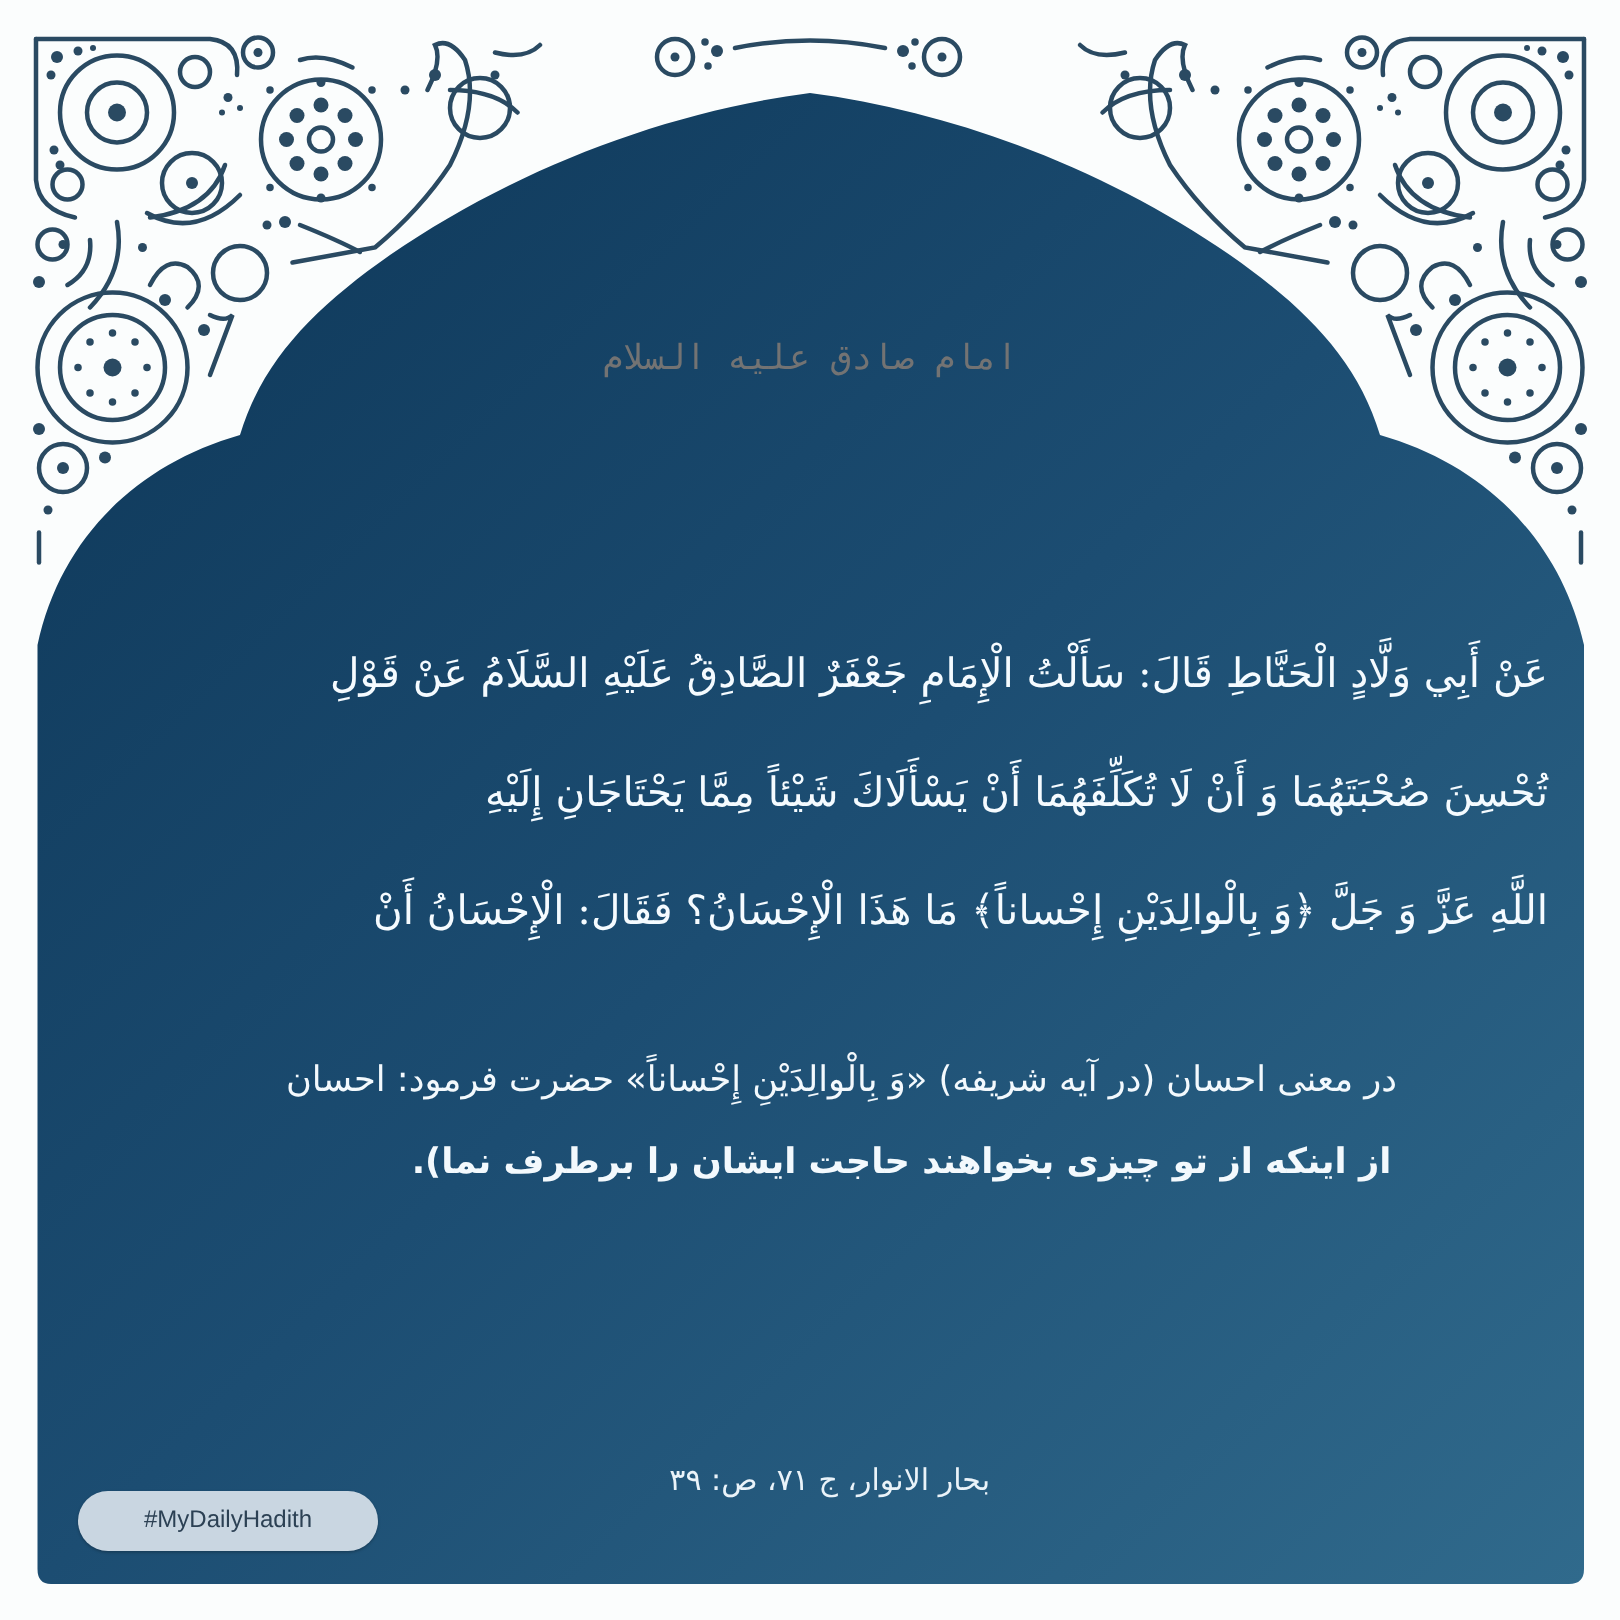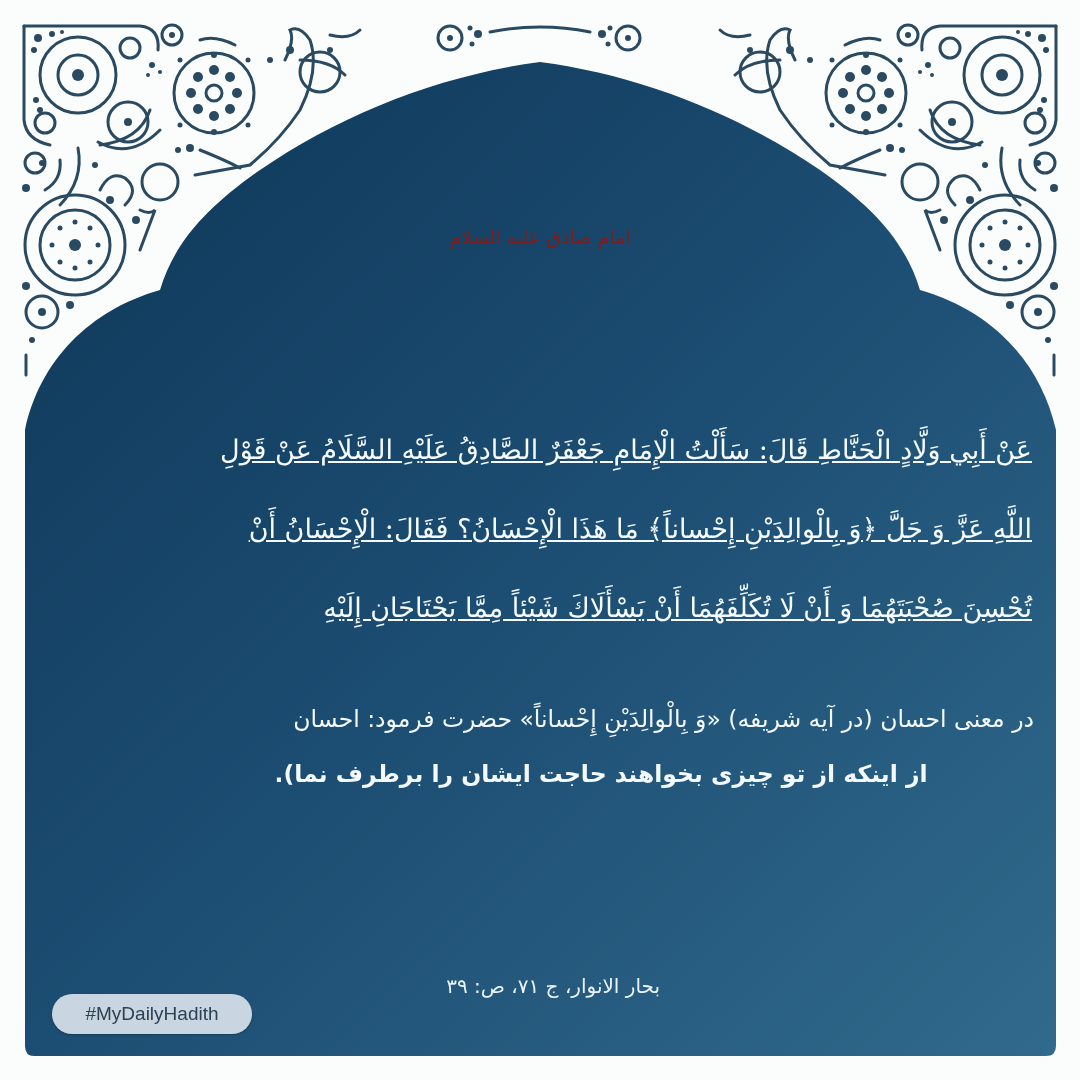--- a/index.html
+++ b/index.html
@@ -11,44 +11,44 @@
     }
     .canvas { position: absolute; inset: 0; width: 1080px; height: 1080px; }
     .panel-svg { position: absolute; left: 0; top: 0; }
     .ornament-svg { position: absolute; left: 0; top: 0; pointer-events: none; }
 
     .text-layer { position: absolute; inset: 0; color: #eef6fb; }
 
     .narrator {
       position: absolute; left: 0; right: 0; top: 226px;
       text-align: center; direction: rtl;
-      font-size: 19px; color: #7f1d1d; letter-spacing: 0.2px;
+      font-size: 23px; color: #737373; letter-spacing: 0.2px; font-family: Liberation Mono, monospace;
     }
 
     .arabic {
       position: absolute; left: 90px; right: 48px; top: 410px;
       direction: rtl; text-align: justify; text-align-last: right;
       font-family: "DejaVu Serif", serif;
       font-size: 27px; line-height: 79px; color: #f5fbff;
     }
-    .arabic .line { display: block; white-space: nowrap; text-align: left; text-decoration: underline; }
+    .arabic .line { display: block; white-space: nowrap; text-align: left; }
 
     .persian {
       position: absolute; left: 88px; right: 46px; top: 692px;
       direction: rtl;
       font-size: 23.5px; line-height: 55px; color: #f3f9fd;
     }
-    .persian .line { display: block; white-space: nowrap; text-align: right; }
+    .persian .line { display: block; white-space: nowrap; text-align: center; }
     .persian .line.last { text-align: center; padding-left: 80px; font-weight: bold; }
 
     .footer-pill {
       position: absolute; left: 52px; top: 994px;
       width: 200px; height: 40px; border-radius: 20px;
       background: #c9d6e1; color: #2c4154;
-      font-family: "Liberation Sans", sans-serif; font-size: 19px;
+      font-family: "Liberation Sans", sans-serif; font-size: 16px;
       display: flex; align-items: center; justify-content: center;
       box-shadow: 0 1px 2px rgba(0,0,0,0.25);
     }
     .citation {
       position: absolute; left: 300px; width: 360px; top: 974px;
       direction: rtl; text-align: right;
       font-size: 20px; color: #eaf3f9;
     }
   </style>
 </head>
@@ -259,22 +259,22 @@
       <circle cx="472" cy="44" r="2.5"></circle>
         <circle cx="608" cy="44" r="2.5"></circle>
     </g>
   </svg>
 
   <div class="text-layer">
     <div class="narrator">امام صادق علیه السلام</div>
 
     <div class="arabic">
       <span class="line">عَنْ أَبِي وَلَّادٍ الْحَنَّاطِ قَالَ: سَأَلْتُ الْإِمَامِ جَعْفَرٌ الصَّادِقُ عَلَيْهِ السَّلَامُ عَنْ قَوْلِ</span>
+      <span class="line">تُحْسِنَ صُحْبَتَهُمَا وَ أَنْ لَا تُكَلِّفَهُمَا أَنْ يَسْأَلَاكَ شَيْئاً مِمَّا يَحْتَاجَانِ إِلَيْهِ</span>
       <span class="line">اللَّهِ عَزَّ وَ جَلَّ ﴿وَ بِالْوالِدَيْنِ إِحْساناً﴾ مَا هَذَا الْإِحْسَانُ؟ فَقَالَ: الْإِحْسَانُ أَنْ</span>
-      <span class="line">تُحْسِنَ صُحْبَتَهُمَا وَ أَنْ لَا تُكَلِّفَهُمَا أَنْ يَسْأَلَاكَ شَيْئاً مِمَّا يَحْتَاجَانِ إِلَيْهِ</span>
     </div>
 
     <div class="persian">
       <span class="line">در معنی احسان (در آیه شریفه) «وَ بِالْوالِدَیْنِ إِحْساناً» حضرت فرمود: احسان</span>
       <span class="line last">از اینکه از تو چیزی بخواهند حاجت ایشان را برطرف نما).</span>
     </div>
 
     <div class="footer-pill">#MyDailyHadith</div>
     <div class="citation">بحار الانوار، ج ۷۱، ص: ۳۹</div>
   </div>

